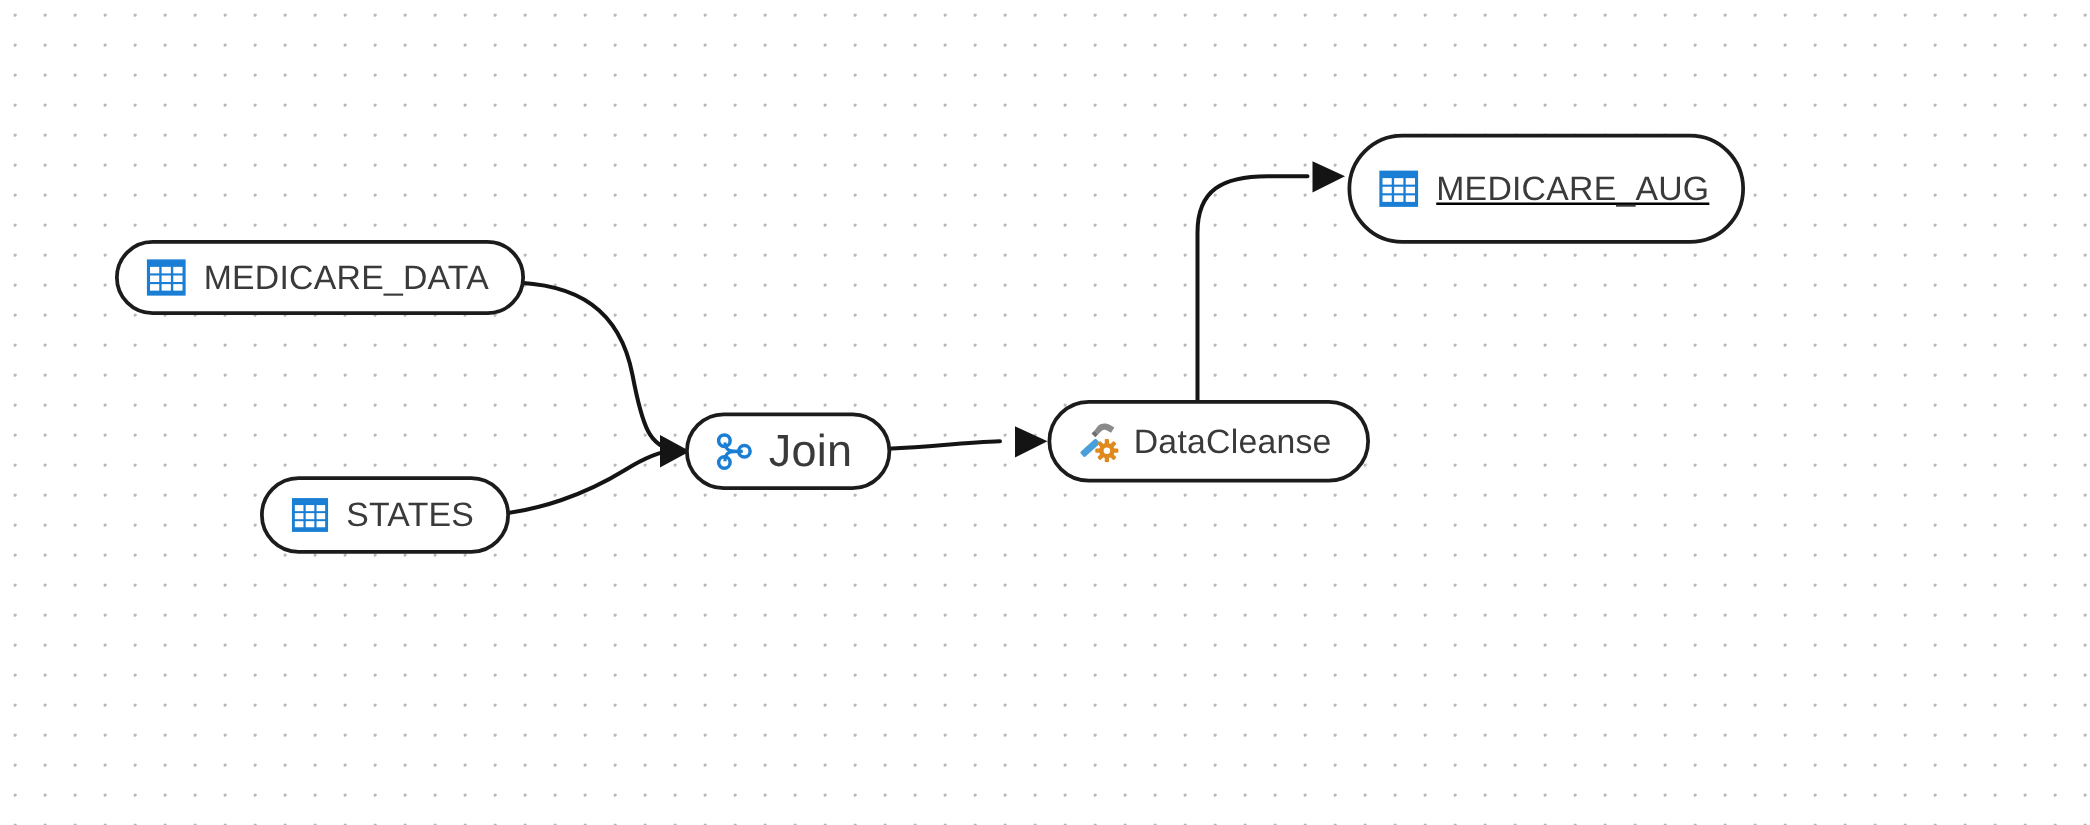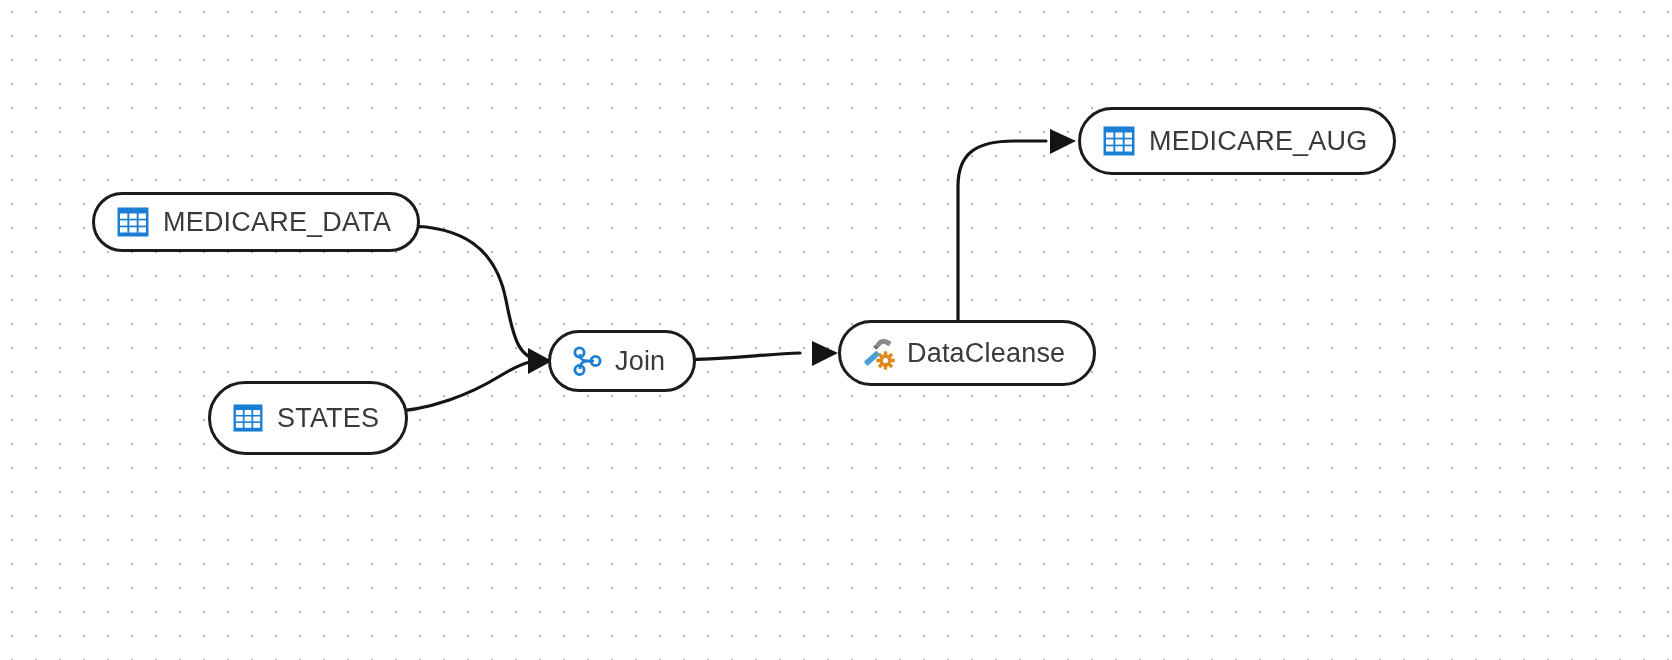--- a/index.html
+++ b/index.html
@@ -47,25 +47,25 @@
     letter-spacing: 0.2px;
     line-height: 1;
   }
   .node-icon {
     flex: 0 0 auto;
     display: block;
     line-height: 0;
   }
   
   #node-medicare-data { left: 92px;   top: 192px; height: 60px; }
-  #node-states        { left: 208px;  top: 381px; height: 74px; }
+  #node-states        { left: 208px;  top: 381px; height: 62px; }
   #node-join          { left: 548px;  top: 330px; height: 62px; }
   #node-datacleanse   { left: 838px;  top: 320px; height: 66px; }
-  #node-medicare-aug  { left: 1078px; top: 107px; height: 68px; }
-  #node-join .node-label { font-size: 27px; }
+  #node-medicare-aug  { left: 1078px; top: 107px; height: 88px; text-decoration: underline; }
+  #node-join .node-label { font-size: 36px; }
   #node-join { padding: 0 28px 0 20px; gap: 12px; }
   #node-datacleanse { padding: 0 28px 0 20px; gap: 12px; align-items: center; }
 </style>
 </head>
 <body>
 
 <div id="canvas">
 
   <svg id="edge-layer" viewBox="0 0 1672 660" width="1672" height="660" xmlns="http://www.w3.org/2000/svg">
     <defs>

